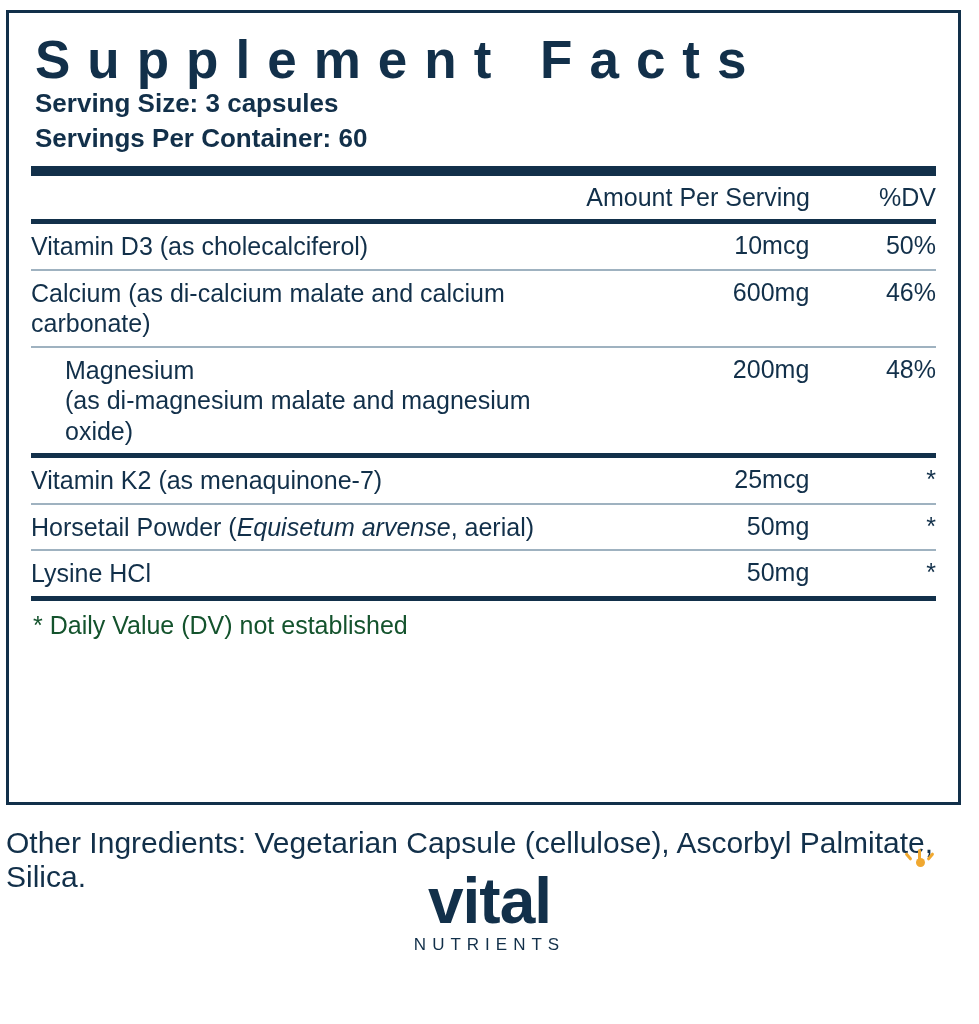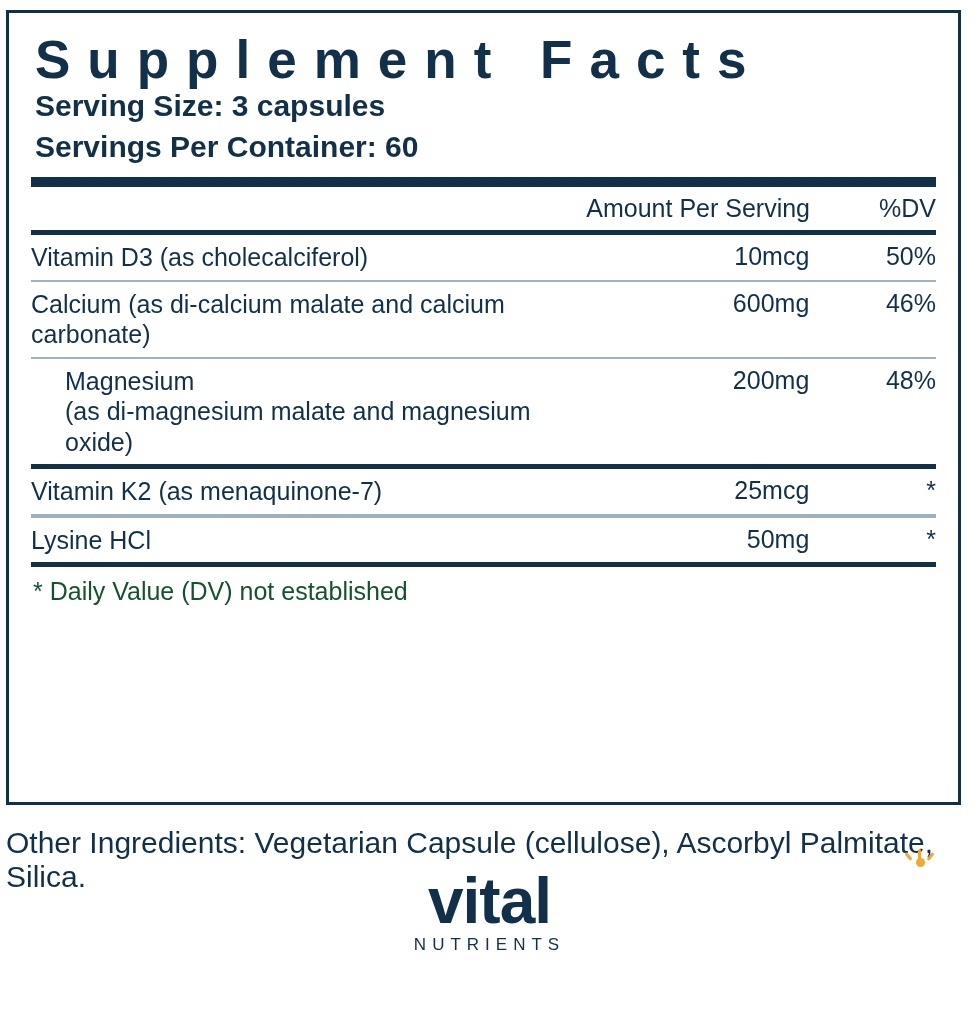--- a/index.html
+++ b/index.html
@@ -28,21 +28,21 @@
   .sf-title {
     font-size: 53px;
     font-weight: bold;
     letter-spacing: 17px;
     line-height: 1.0;
     white-space: nowrap;
     color: #12304a;
     margin: 6px 0 0 4px;
   }
   .serving-line {
-    font-size: 30px;
+    font-size: 26px;
     font-weight: bold;
     color: #12304a;
     margin-left: 4px;
     line-height: 1.35;
   }
   .rule-thick {
     border-top: 10px solid #12304a;
     margin: 10px 0 0 0;
   }
   .rule-med {
@@ -190,20 +190,29 @@
     <tbody>
         <tr>
       <td class="name">Vitamin K2 (as menaquinone-7)</td>
       <td class="amt">25mcg</td>
       <td class="dv">*</td>
     </tr>
   </tbody>
     </table>
   <div class="rule-thin"></div>
 
+  <table class="facts">
+    <tbody>
+        <tr>
+      <td class="name"><span>Horsetail Powder (</span><span class="italic">Equisetum arvense</span><span>, aerial)</span></td>
+      <td class="amt">50mg</td>
+      <td class="dv">*</td>
+    </tr>
+  </tbody>
+    </table>
   <div class="rule-thin"></div>
 
   <table class="facts">
     <tbody>
         <tr>
       <td class="name">Lysine HCl</td>
       <td class="amt">50mg</td>
       <td class="dv">*</td>
     </tr>
   </tbody>

